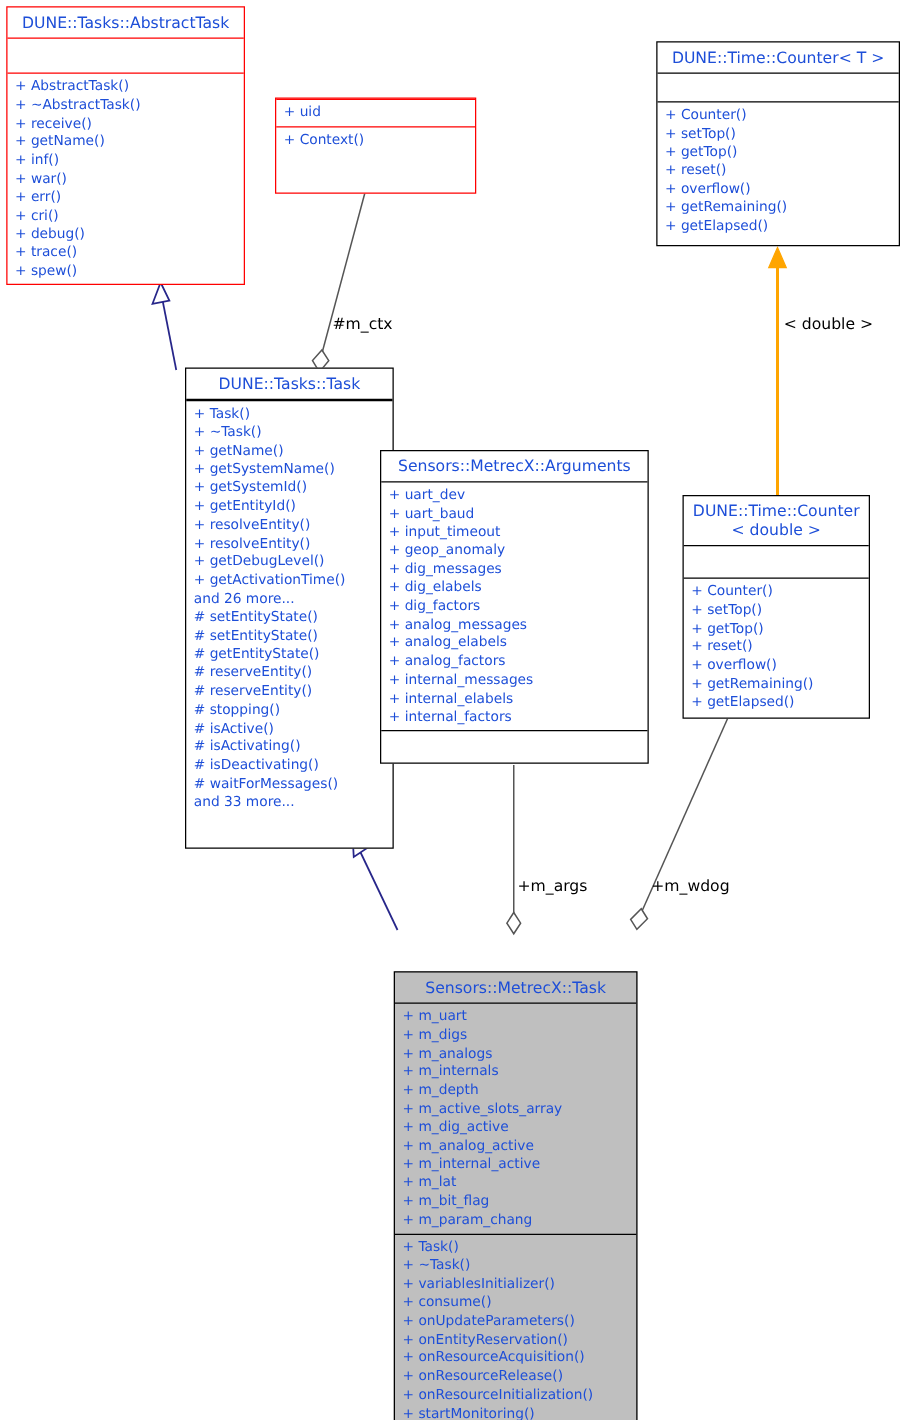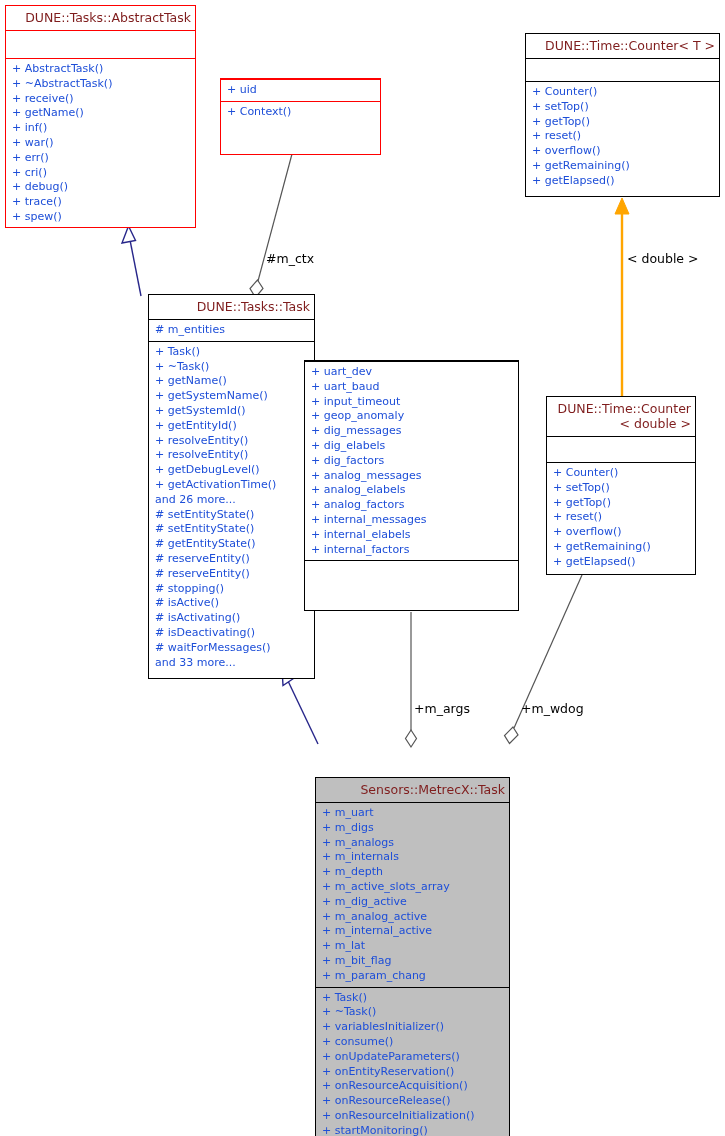--- a/index.html
+++ b/index.html
@@ -30,24 +30,24 @@
     background: #ffffff;
     border: 1px solid #000000;
     z-index: 5;
   }
   .uml-box.red   { border-color: #ff0000; }
   .uml-box.black { border-color: #000000; }
   .uml-box.filled { background: #bfbfbf; margin-top: 32px; }
 
   .cmp-title {
     box-sizing: border-box;
-    text-align: right;
+    text-align: center;
     font-size: 12.5px;
     line-height: 15px;
-    color: #7f1d1d;
+    color: #1d4ed8;
     padding: 4px 4px 5px 4px;
     white-space: pre-line;
   }
   .cmp-sep {
     height: 1px;
     background: #000000;
     width: 100%;
   }
   .uml-box.red .cmp-sep { background: #ff0000; }
 
@@ -162,23 +162,20 @@
       <div class="row">+ reset()</div>
       <div class="row">+ overflow()</div>
       <div class="row">+ getRemaining()</div>
       <div class="row">+ getElapsed()</div>
     </div>
   </div>
 
   <div class="uml-box black" style="left:116px; top:294px; width:167px; height:385px;margin-left:32px;">
     <div class="cmp-title">DUNE::Tasks::Task</div>
     <div class="cmp-sep"></div>
-    <div class="cmp-section">
-      <div class="row"># m_entities</div>
-    </div>
     <div class="cmp-sep"></div>
     <div class="cmp-section">
       <div class="row">+ Task()</div>
       <div class="row">+ ~Task()</div>
       <div class="row">+ getName()</div>
       <div class="row">+ getSystemName()</div>
       <div class="row">+ getSystemId()</div>
       <div class="row">+ getEntityId()</div>
       <div class="row">+ resolveEntity()</div>
       <div class="row">+ resolveEntity()</div>
@@ -193,20 +190,21 @@
       <div class="row"># stopping()</div>
       <div class="row"># isActive()</div>
       <div class="row"># isActivating()</div>
       <div class="row"># isDeactivating()</div>
       <div class="row"># waitForMessages()</div>
       <div class="row">and 33 more...</div>
     </div>
   </div>
 
   <div class="uml-box black" style="left:304px; top:360px; width:215px; height:251px;">
+    <div class="cmp-title">Sensors::MetrecX::Arguments</div>
     <div class="cmp-sep"></div>
     <div class="cmp-section">
       <div class="row">+ uart_dev</div>
       <div class="row">+ uart_baud</div>
       <div class="row">+ input_timeout</div>
       <div class="row">+ geop_anomaly</div>
       <div class="row">+ dig_messages</div>
       <div class="row">+ dig_elabels</div>
       <div class="row">+ dig_factors</div>
       <div class="row">+ analog_messages</div>

